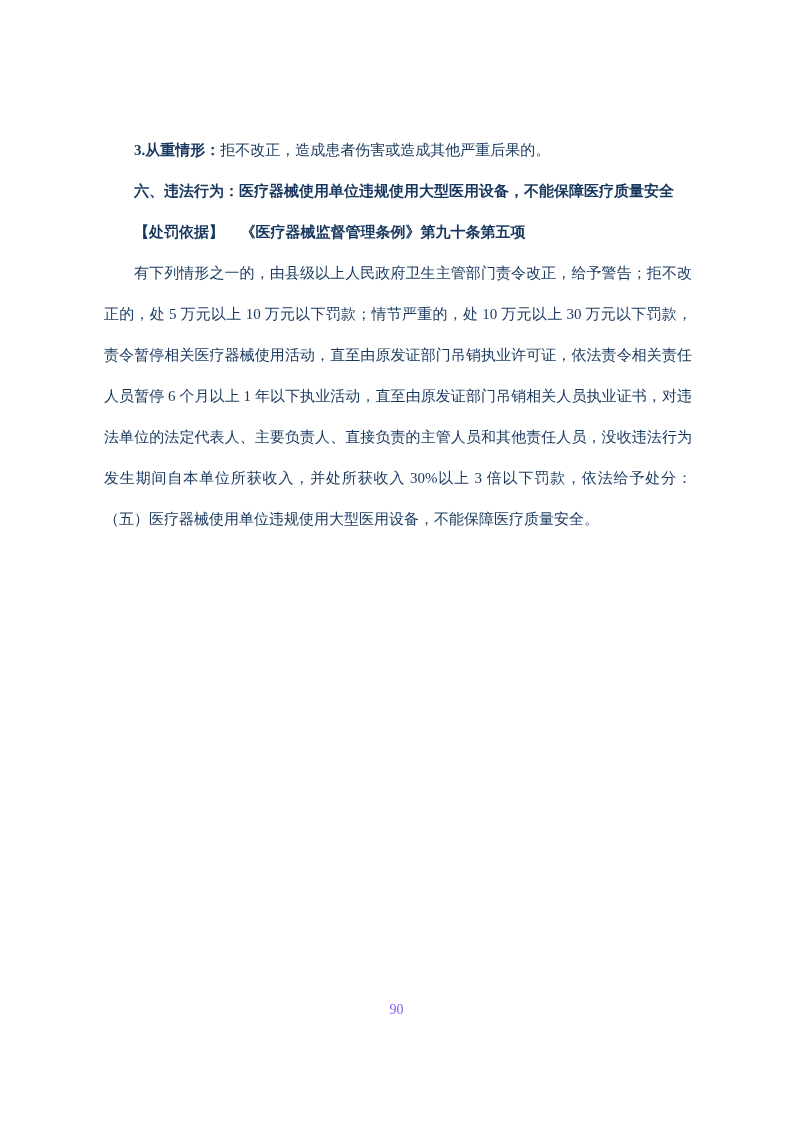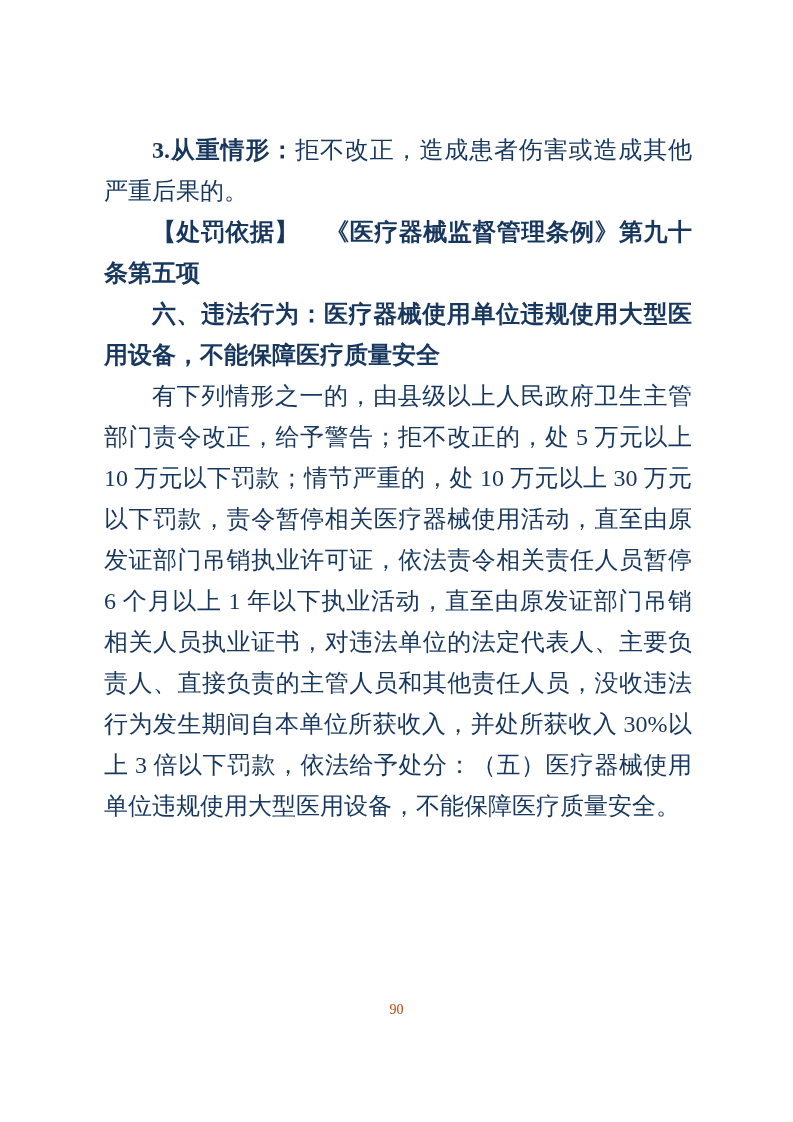--- a/index.html
+++ b/index.html
@@ -19,54 +19,54 @@
   }
   .content {
     position: absolute;
     left: 104px;
     top: 130px;
     width: 588px;
     color: #17375E;
   }
   p.para {
     margin: 0;
-    font-size: 24px;
+    font-size: 15px;
     line-height: 41px;
     text-align: justify;
     text-indent: 2em;
     color: #17375E;
     word-break: break-all;
   }
   .bold { font-weight: 700; }
   .label-gap { padding-right: 1.1em; }
   .page-footer {
     position: absolute;
     left: 0;
     right: 0;
     top: 1000px;
     text-align: center;
   }
   .page-number {
     font-size: 14px;
-    color: #c2410c;
+    color: #8b5cf6;
     font-family: "Liberation Serif", "DejaVu Serif", serif;
   }
 </style>
 </head>
 <body>
 
 <div class="page">
   <main class="content">
 
     <p class="para"><span class="bold">3.从重情形：</span><span>拒不改正，造成患者伤害或造成其他严重后果的。</span></p>
 
 
+    <p class="para"><span class="bold">六、违法行为：</span><span class="bold">医疗器械使用单位违规使用大型医用设备，不能保障医疗质量安全</span></p>
+
     <p class="para"><span class="bold label-gap">【处罚依据】</span><span class="bold">《医疗器械监督管理条例》第九十条第五项</span></p>
-
-    <p class="para"><span class="bold">六、违法行为：</span><span class="bold">医疗器械使用单位违规使用大型医用设备，不能保障医疗质量安全</span></p>
 
     <p class="para"><span>有下列情形之一的，由县级以上人民政府卫生主管部门责令改正，给予警告；拒不改正的，处 5 万元以上 10 万元以下罚款；情节严重的，处 10 万元以上 30 万元以下罚款，责令暂停相关医疗器械使用活动，直至由原发证部门吊销执业许可证，依法责令相关责任人员暂停 6 个月以上 1 年以下执业活动，直至由原发证部门吊销相关人员执业证书，对违法单位的法定代表人、主要负责人、直接负责的主管人员和其他责任人员，没收违法行为发生期间自本单位所获收入，并处所获收入 30%以上 3 倍以下罚款，依法给予处分：（五）医疗器械使用单位违规使用大型医用设备，不能保障医疗质量安全。</span></p>
 
   </main>
 
   <footer class="page-footer">
     <span class="page-number">90</span>
   </footer>
 </div>
 

